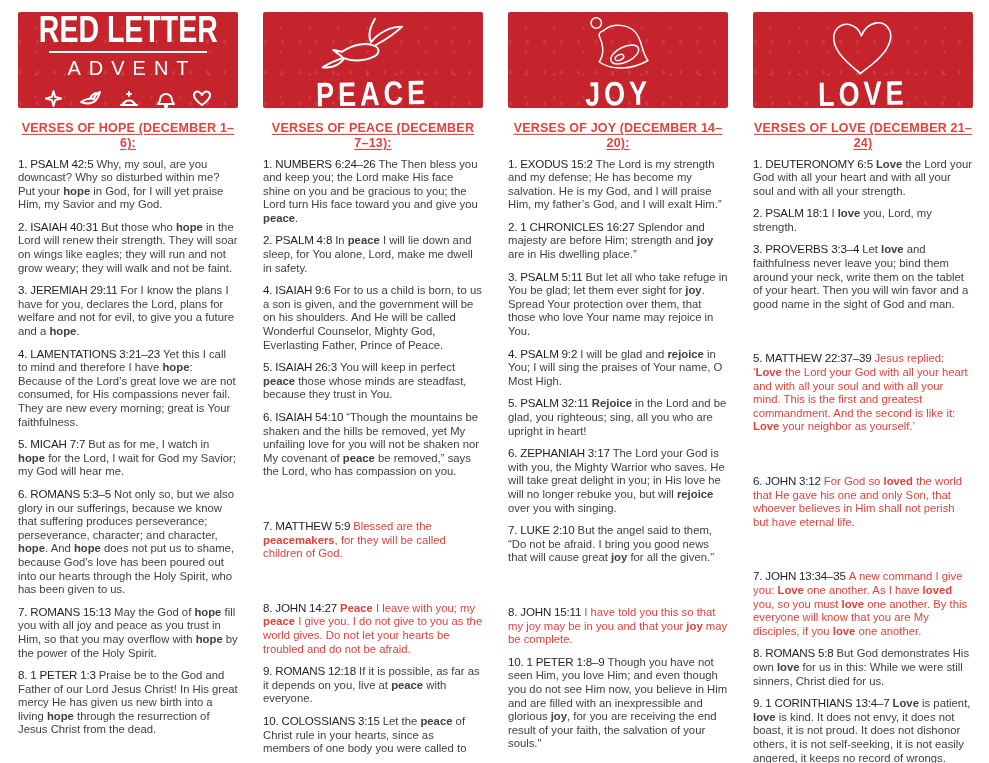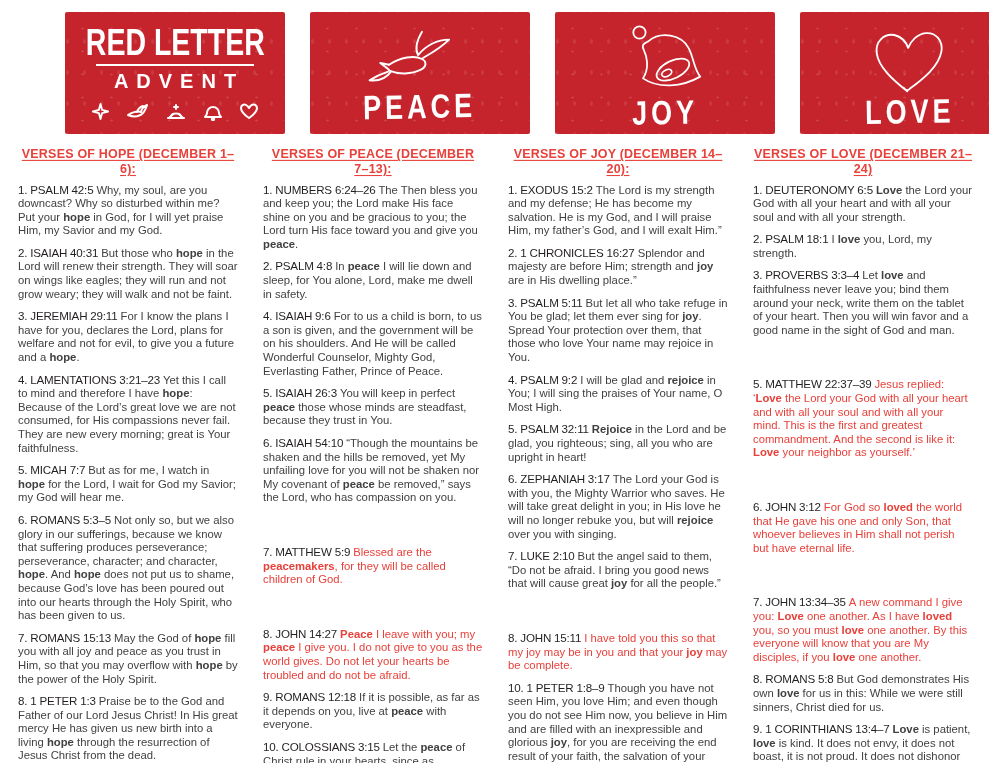--- a/index.html
+++ b/index.html
@@ -10,36 +10,36 @@
   }
   *{box-sizing:border-box;}
   html,body{margin:0;padding:0;}
   body{
     width:989px;height:763px;overflow:hidden;background:#fff;
     font-family:"Liberation Sans",sans-serif;
   }
   .page{display:flex;gap:25px;padding:12px 17px 0 18px;}
   .col{width:220px;flex:0 0 220px;}
   .hero{
-    height:122px;width:220px;border-radius:2px;color:#fff;
+    height:96px;width:220px;border-radius:2px;color:#fff;
     background-color:var(--header-red);
     background-image:
       radial-gradient(rgba(255,255,255,.14) 1px, transparent 1.6px),
       radial-gradient(rgba(255,255,255,.10) 1px, transparent 1.6px);
     background-size:29px 23px,17px 31px;
     background-position:3px 5px,11px 14px;
-    display:flex;flex-direction:column;align-items:center;justify-content:center;margin-left:47px;
+    display:flex;flex-direction:column;align-items:center;justify-content:center;
   }
   
   .logo-l1{
     font-size:31px;font-weight:700;letter-spacing:0px;line-height:1;
     transform:scaleY(1.18) scaleX(.92);margin-top:2px;white-space:nowrap;
   }
   .logo-rule{width:158px;height:0;border-top:2px solid #fff;margin:6px 0 5px;}
-  .logo-l2{font-size:20px;font-weight:700;letter-spacing:8px;line-height:1;margin-left:8px;}
+  .logo-l2{font-size:20px;font-weight:400;letter-spacing:8px;line-height:1;margin-left:8px;}
   .iconrow{display:flex;gap:16px;margin-top:10px;align-items:center;}
   .iconrow svg{display:block;}
   
   .hero .art{margin-top:2px;}
   .hero-title{
     font-size:27px;font-weight:700;letter-spacing:4px;line-height:1;
     transform:scaleY(1.25) rotate(-1deg);margin-top:4px;white-space:nowrap;
   }
   .heading{
     margin:14px 0 7px;text-align:center;color:var(--accent-red);
@@ -137,25 +137,25 @@
         <path d="M36 22 C50 10 74 14 82 30 C88 42 88 54 95 62 C74 74 48 76 30 64 C38 52 34 38 31 32 C28 26 31 24 36 22 Z"></path>
         <ellipse cx="64" cy="54" rx="20" ry="10" transform="rotate(-26 64 54)"></ellipse>
         <ellipse cx="57" cy="58" rx="6" ry="3.6" transform="rotate(-26 57 58)"></ellipse>
       </svg>
       <div class="hero-title">JOY</div>
     </header>
     <h2 class="heading">VERSES OF JOY (DECEMBER 14–20):</h2>
     <div class="verses">
         <p class="verse"><span class="ref">1. EXODUS 15:2 </span><span>The Lord is my strength and my defense; He has become my salvation. He is my God, and I will praise Him, my father’s God, and I will exalt Him.”</span></p>
         <p class="verse"><span class="ref">2. 1 CHRONICLES 16:27 </span><span>Splendor and majesty are before Him; strength and </span><span class="b">joy</span><span> are in His dwelling place.”</span></p>
-        <p class="verse"><span class="ref">3. PSALM 5:11 </span><span>But let all who take refuge in You be glad; let them ever sing for </span><span class="b">joy</span><span>. Spread Your protection over them, that those who love Your name may rejoice in You.</span></p>
+        <p class="verse"><span class="ref">3. PSALM 5:11 </span><span>But let all who take refuge in You be glad; let them ever sight for </span><span class="b">joy</span><span>. Spread Your protection over them, that those who love Your name may rejoice in You.</span></p>
         <p class="verse"><span class="ref">4. PSALM 9:2 </span><span>I will be glad and </span><span class="b">rejoice</span><span> in You; I will sing the praises of Your name, O Most High.</span></p>
         <p class="verse"><span class="ref">5. PSALM 32:11 </span><span class="b">Rejoice</span><span> in the Lord and be glad, you righteous; sing, all you who are upright in heart!</span></p>
         <p class="verse"><span class="ref">6. ZEPHANIAH 3:17 </span><span>The Lord your God is with you, the Mighty Warrior who saves. He will take great delight in you; in His love he will no longer rebuke you, but will </span><span class="b">rejoice</span><span> over you with singing.</span></p>
-        <p class="verse"><span class="ref">7. LUKE 2:10 </span><span>But the angel said to them, “Do not be afraid. I bring you good news that will cause great </span><span class="b">joy</span><span> for all the people.”</span></p>
+        <p class="verse"><span class="ref">7. LUKE 2:10 </span><span>But the angel said to them, “Do not be afraid. I bring you good news that will cause great </span><span class="b">joy</span><span> for all the given.”</span></p>
         <p class="verse red"><span class="ref">8. JOHN 15:11 </span><span>I have told you this so that my joy may be in you and that your </span><span class="b">joy</span><span> may be complete.</span></p>
         <p class="verse"><span class="ref">10. 1 PETER 1:8–9 </span><span>Though you have not seen Him, you love Him; and even though you do not see Him now, you believe in Him and are filled with an inexpressible and glorious </span><span class="b">joy</span><span>, for you are receiving the end result of your faith, the salvation of your souls."</span></p>
       </div>
   </section>
 
   <section class="col">
     <header class="hero">
       <svg class="art" width="104" height="72" viewBox="0 0 110 78" stroke-width="2.8">
         <path d="M52 74 C36 61 21 48 19 33 C17 20 27 11 38 13 C46 15 51 21 53 27 C56 19 63 12 72 11 C83 10 91 19 89 31 C86 47 70 60 55 71 C53 73 51 74 48 70"></path>
       </svg>

